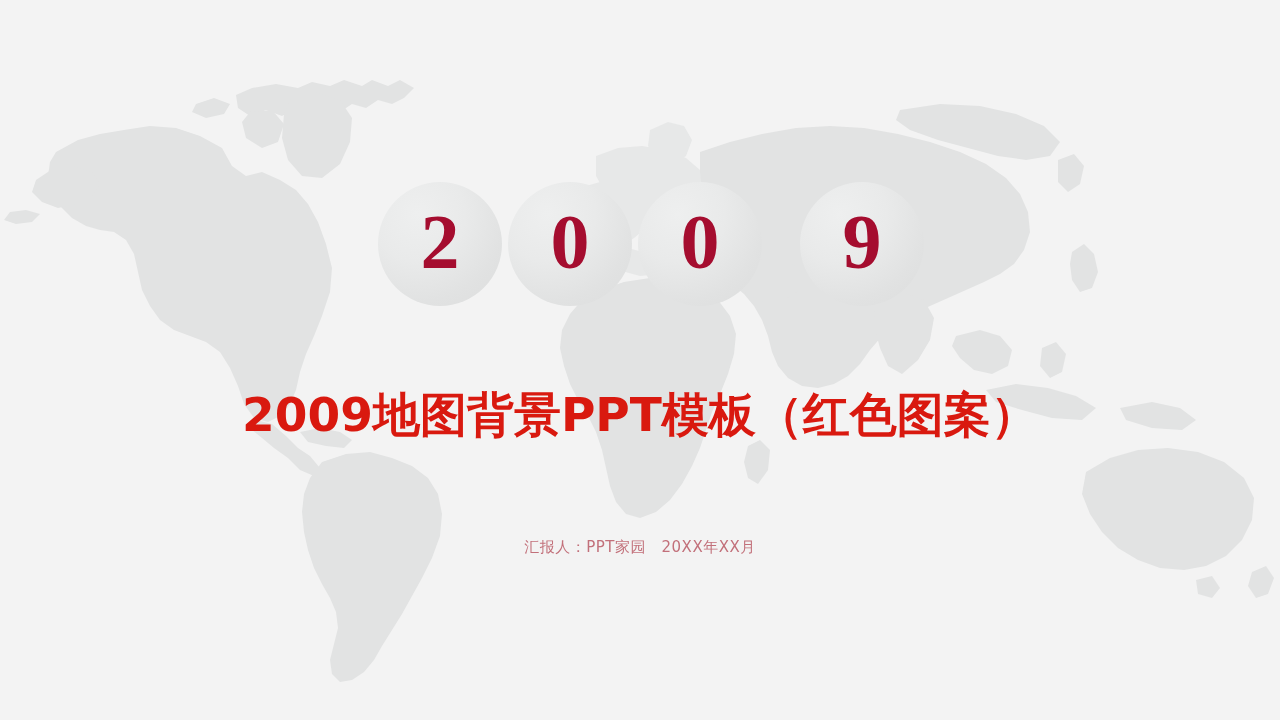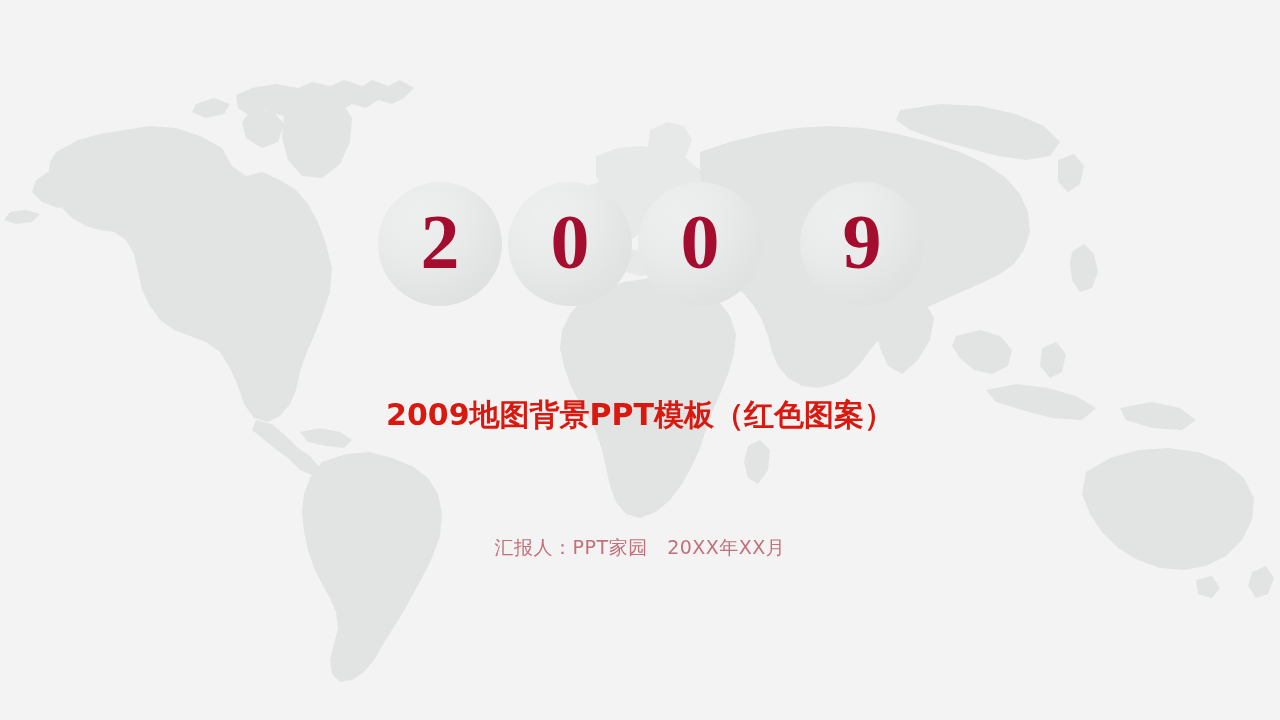--- a/index.html
+++ b/index.html
@@ -84,37 +84,37 @@
 
   
   #main-title {
     position: absolute;
     left: 0;
     top: 384px;
     width: 1280px;
     text-align: center;
     font-family: "DejaVu Sans", "Liberation Sans", sans-serif;
     font-weight: 700;
-    font-size: 30px;
+    font-size: 47px;
     line-height: 62px;
     color: #d9190f;
     letter-spacing: 0px;
     white-space: nowrap;
   }
 
   
   #subtitle {
     position: absolute;
     left: 0;
     top: 535px;
     width: 1280px;
     text-align: center;
     font-family: "DejaVu Sans", "Liberation Sans", sans-serif;
     font-weight: 400;
-    font-size: 19px;
+    font-size: 15px;
     line-height: 24px;
     color: #c2707a;
     letter-spacing: 0.5px;
     white-space: nowrap;
   }
 </style>
 </head>
 <body>
 
 <div id="slide">

